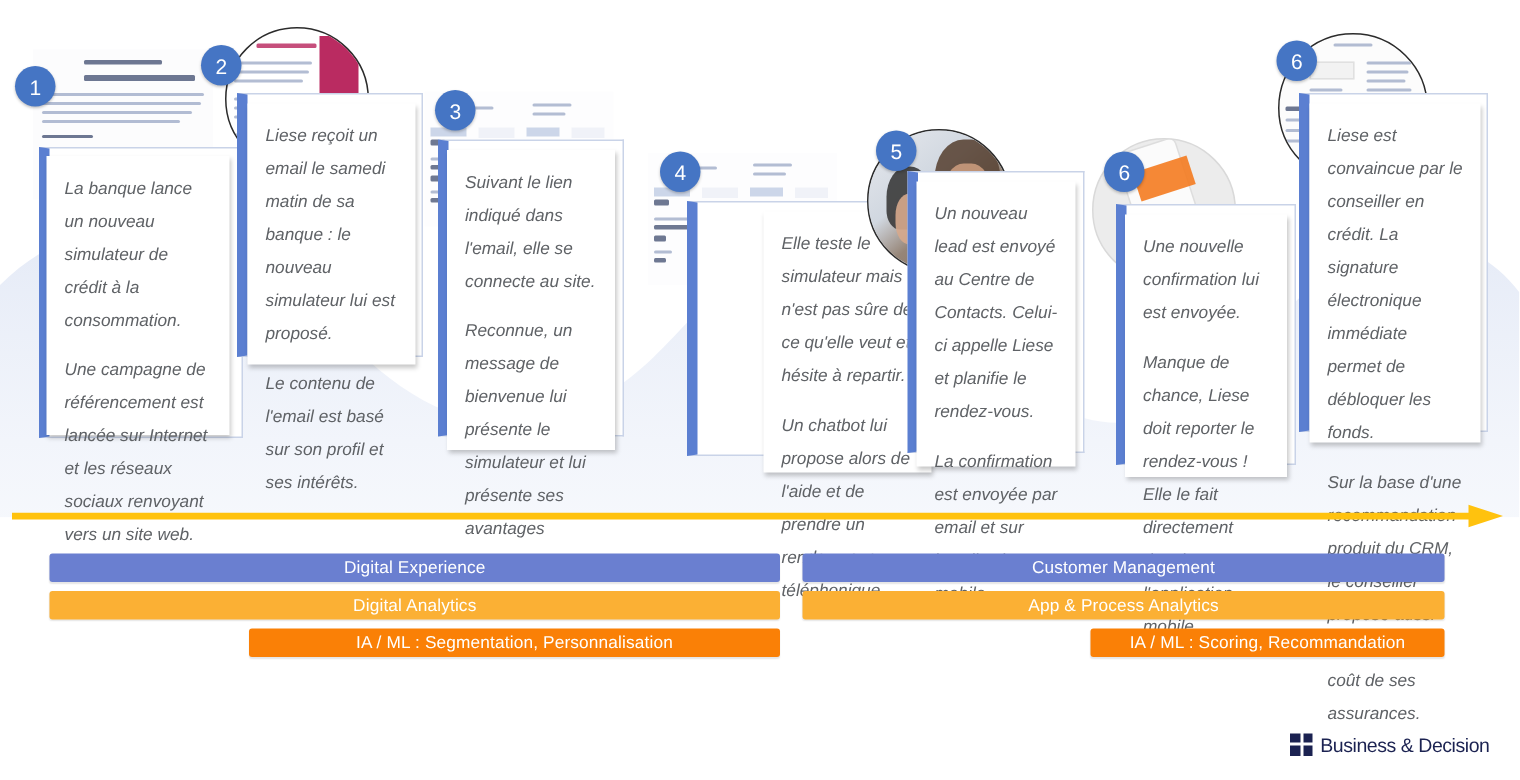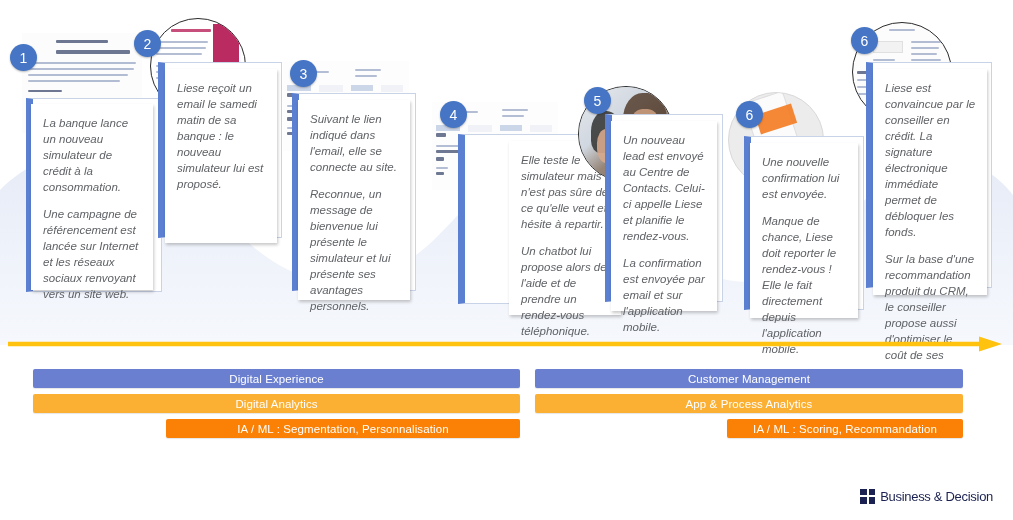--- a/index.html
+++ b/index.html
@@ -37,21 +37,21 @@
   .card{
     position:absolute;
     background:#ffffff;
     box-shadow:1px 2px 3px rgba(0,0,0,.22);
   }
   .card p{
     margin:0 0 11px 0;
     font-style:italic;
     color:#5f6266;
     font-size:11.5px;
-    line-height:16px;
+    line-height:22px;
     font-family:"Liberation Sans", sans-serif;
   }
   .card p:last-child{margin-bottom:0;}
   .card-inner{padding:11px 11px 11px 12px;}
 
   .badge{
     position:absolute;
     width:27px;height:27px;border-radius:50%;
     background:#4575c4;
     color:#ffffff;
@@ -147,20 +147,21 @@
       <i class="tline" style="left:5px;top:46px;width:50px;"></i>
       <i class="tline" style="left:5px;top:52px;width:48px;"></i>
       <i class="tline" style="left:5px;top:58px;width:44px;"></i>
       <i class="tline" style="left:5px;top:70px;width:38px;"></i>
       <i class="tline" style="left:5px;top:76px;width:30px;"></i>
     </div>
     <div class="card-shadow" style="left:158px;top:62px;width:116px;height:174px;"></div>
     <div class="card" style="left:165px;top:69px;width:112px;height:174px;">
       <div class="card-inner">
         <p>Liese reçoit un email le samedi matin de sa banque : le nouveau simulateur lui est proposé.</p>
+        <p>Le contenu de l'email est basé sur son profil et ses intérêts.</p>
       </div>
     </div>
     <div class="badge" style="left:134px;top:30px;">2</div>
   </div>
 
   <div class="step">
     <div class="thumb thumb-rect" style="left:283px;top:61px;width:126px;height:90px;background:#fdfdfe;">
       <i class="tline" style="left:28px;top:10px;width:18px;"></i>
       <i class="tline" style="left:72px;top:8px;width:26px;"></i>
       <i class="tline" style="left:72px;top:14px;width:22px;"></i>

